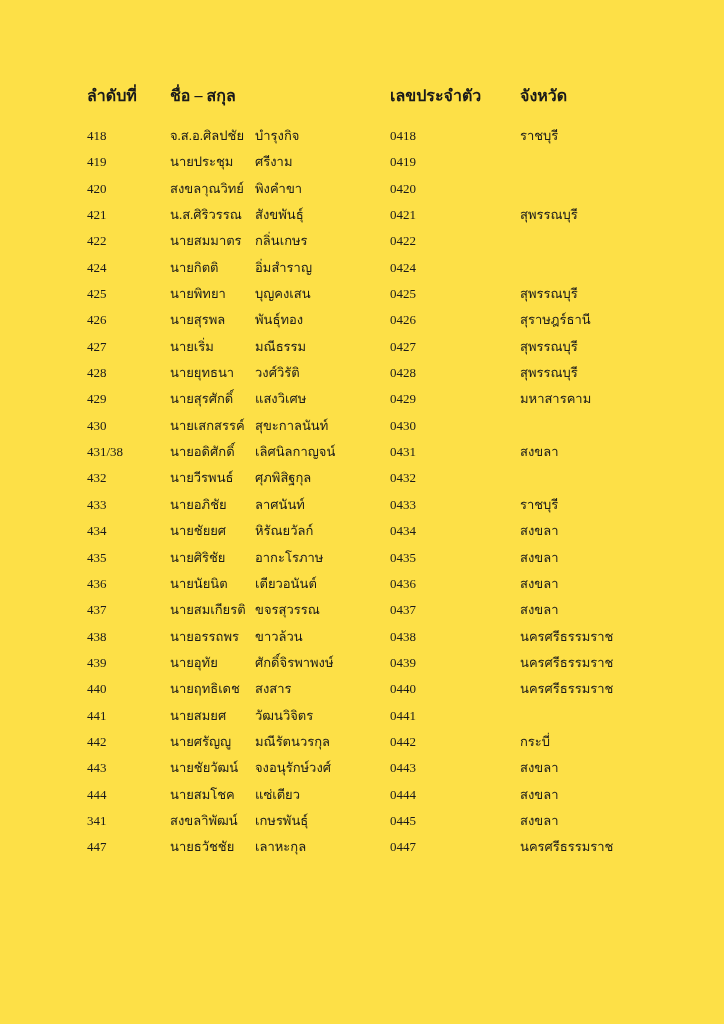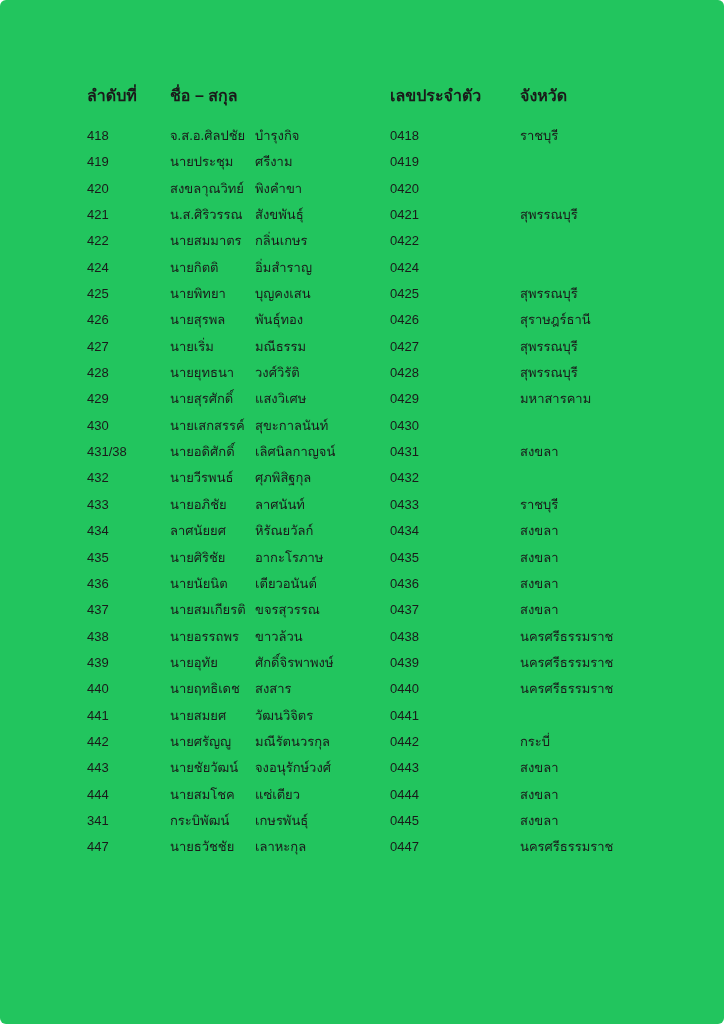--- a/index.html
+++ b/index.html
@@ -4,25 +4,24 @@
 <style>
   html, body {
     margin: 0;
     padding: 0;
     background: #ffffff;
   }
   #page {
     position: relative;
     width: 724px;
     height: 1024px;
-    background: #22c55e;
+    background: #fde047;
     overflow: hidden;
-    font-family: Liberation Sans, sans-serif;
+    font-family: Liberation Serif, serif;
     color: #1a1a1a;
-    border-radius: 6px;
   }
   #content {
     position: absolute;
     top: 86px;
     left: 87px;
     right: 20px;
   }
   .hdr-row {
     display: grid;
     grid-template-columns: 83px 220px 130px auto;
@@ -175,21 +174,21 @@
   <div class="data-row">
     <div class="cell">433</div>
     <div class="cell">นายอภิชัย</div>
     <div class="cell">ลาศนันท์</div>
     <div class="cell">0433</div>
     <div class="cell">ราชบุรี</div>
   </div>
 
   <div class="data-row">
     <div class="cell">434</div>
-    <div class="cell">ลาศนัยยศ</div>
+    <div class="cell">นายชัยยศ</div>
     <div class="cell">หิรัณยวัลก์</div>
     <div class="cell">0434</div>
     <div class="cell">สงขลา</div>
   </div>
 
   <div class="data-row">
     <div class="cell">435</div>
     <div class="cell">นายศิริชัย</div>
     <div class="cell">อากะโรภาษ</div>
     <div class="cell">0435</div>
@@ -262,21 +261,21 @@
   <div class="data-row">
     <div class="cell">444</div>
     <div class="cell">นายสมโชค</div>
     <div class="cell">แซ่เตียว</div>
     <div class="cell">0444</div>
     <div class="cell">สงขลา</div>
   </div>
 
   <div class="data-row">
     <div class="cell">341</div>
-    <div class="cell">กระบิพัฒน์</div>
+    <div class="cell">สงขลาิพัฒน์</div>
     <div class="cell">เกษรพันธุ์</div>
     <div class="cell">0445</div>
     <div class="cell">สงขลา</div>
   </div>
 
 
   <div class="data-row">
     <div class="cell">447</div>
     <div class="cell">นายธวัชชัย</div>
     <div class="cell">เลาหะกุล</div>

